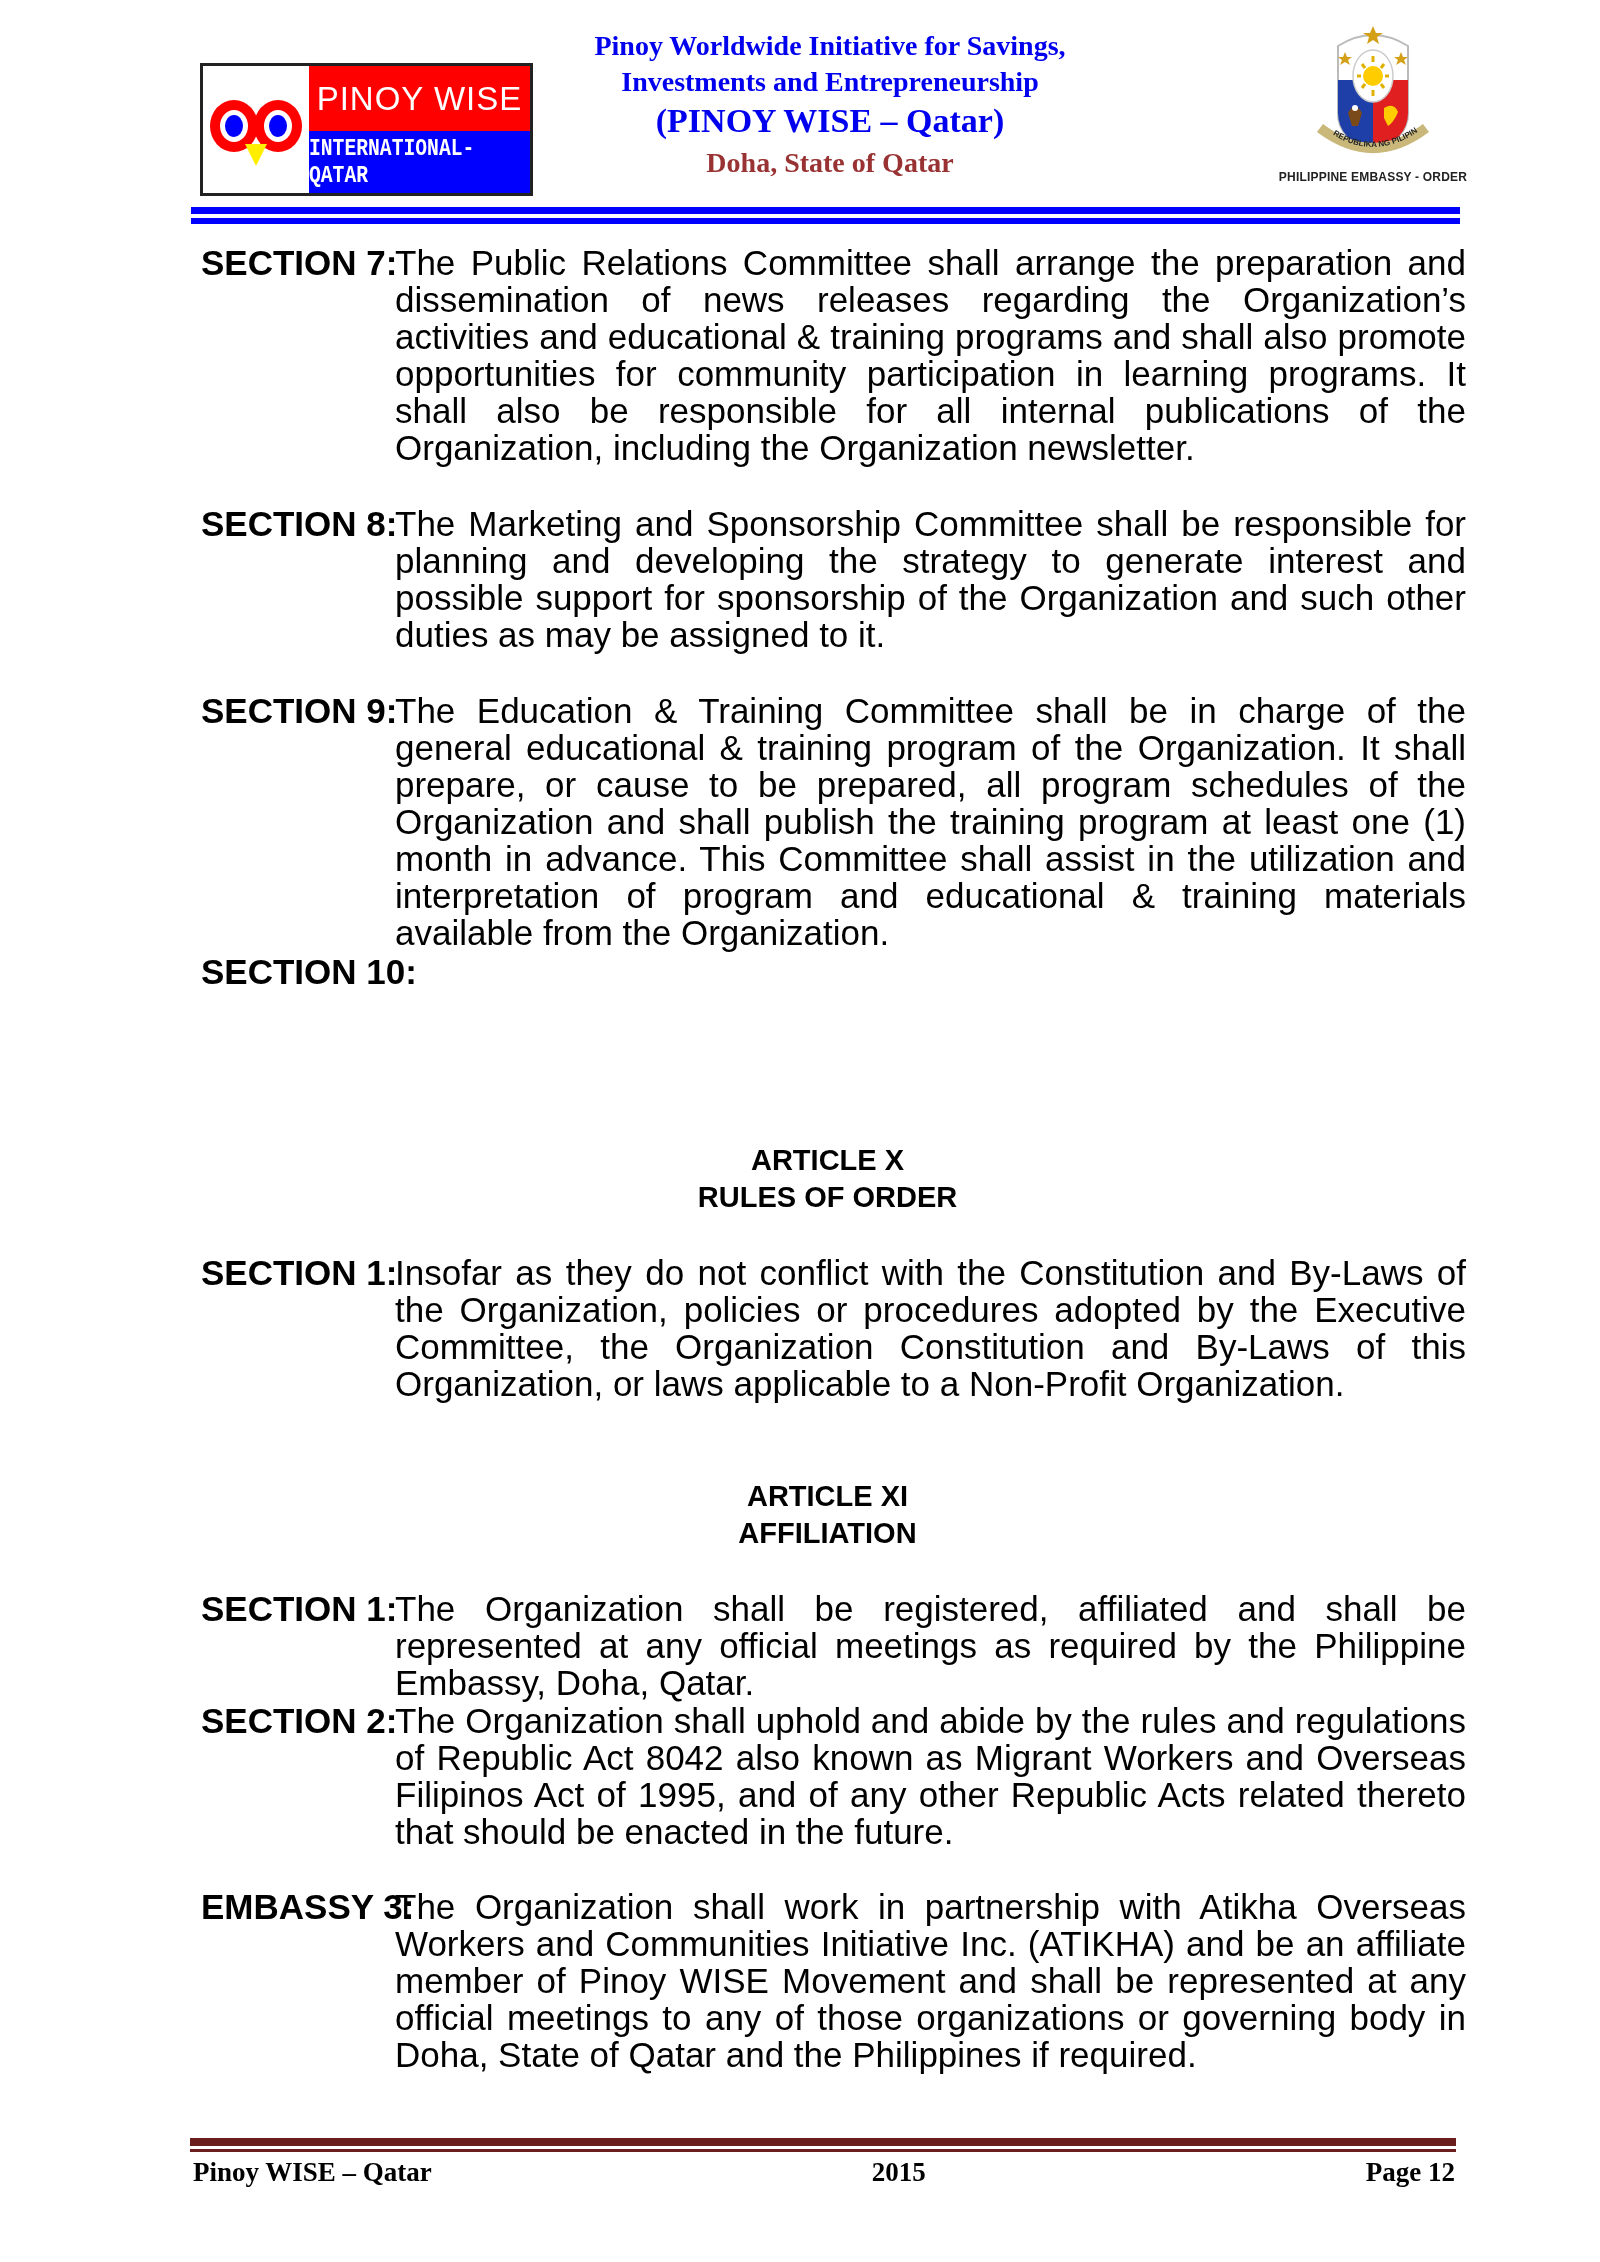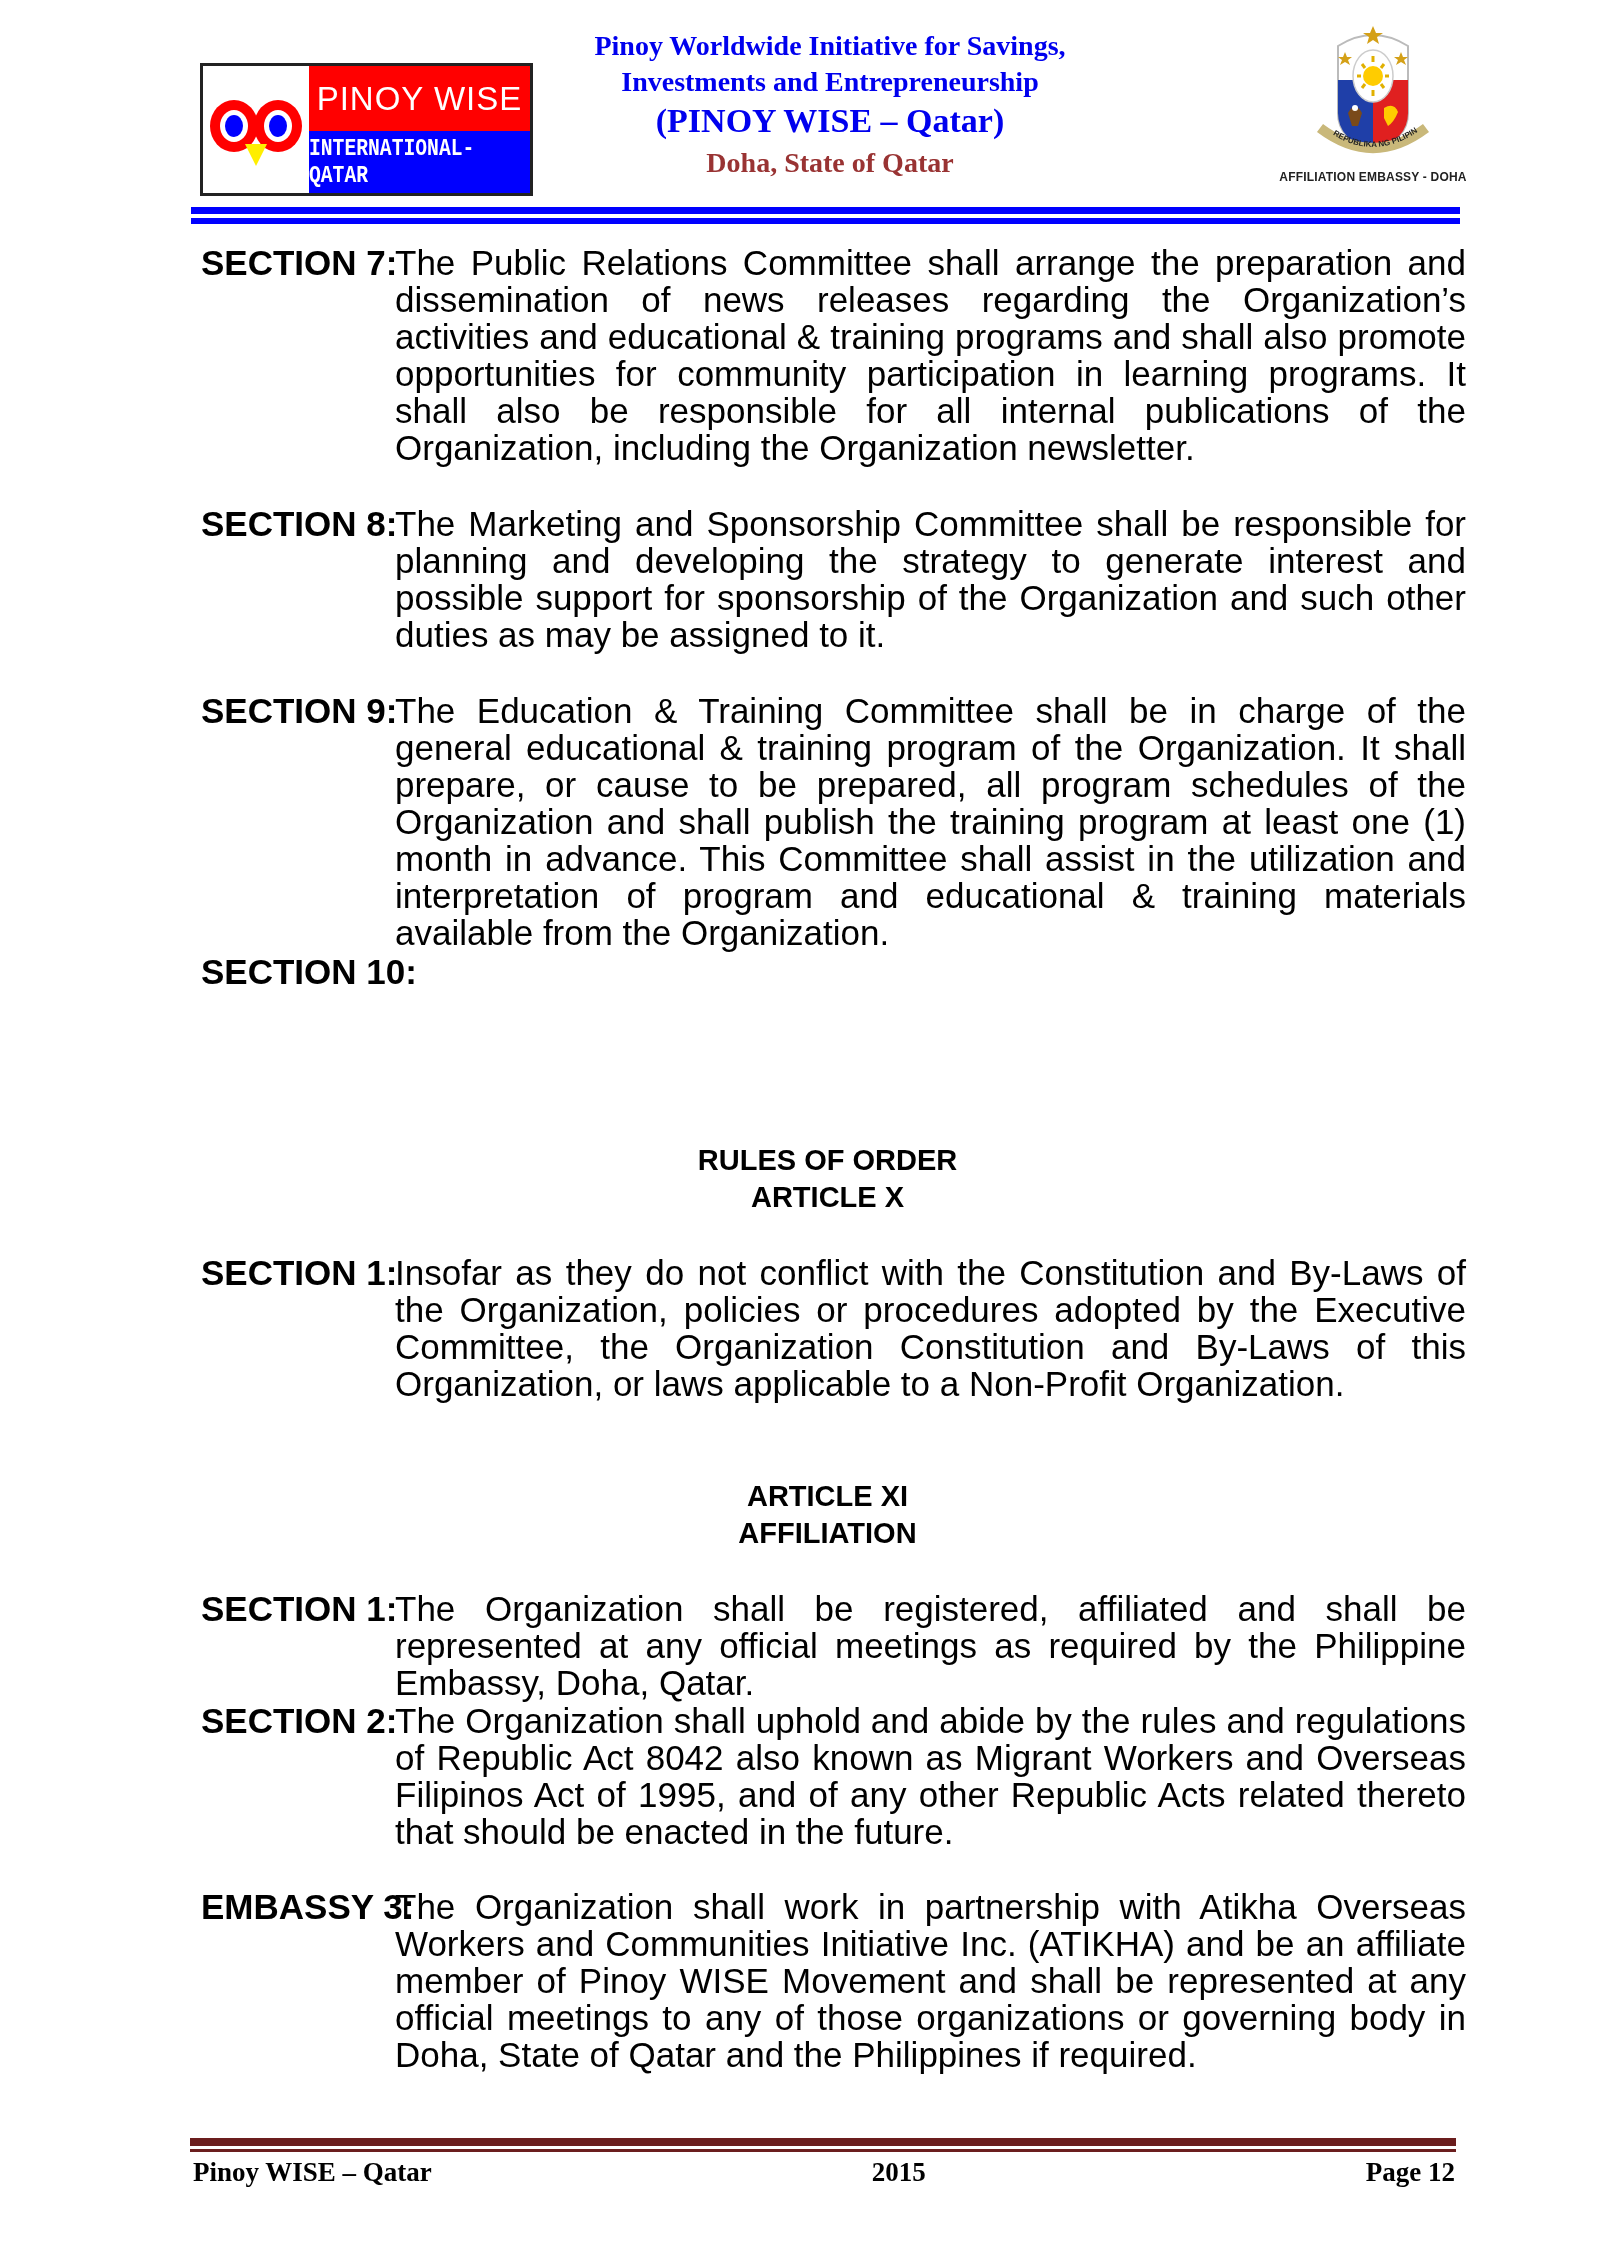--- a/index.html
+++ b/index.html
@@ -101,21 +101,21 @@
     <path d="M50 95 Q57 82 64 95 L60 108 L54 108 Z" fill="#7a4a1a"></path>
     <circle cx="57" cy="90" r="3" fill="#ffffff"></circle>
     <path d="M86 90 Q96 84 100 94 Q96 104 90 108 L86 100 Z" fill="#ffcc00"></path>
 
     <path d="M22 110 Q75 150 128 110" fill="none" stroke="#c9b87a" stroke-width="10"></path>
     <path id="scrollArc" d="M28 112 Q75 146 122 112" fill="none"></path>
     <text font-size="8" font-weight="bold" fill="#222" font-family="'Liberation Sans', sans-serif">
       <textPath href="#scrollArc" startOffset="8">REPUBLIKA NG PILIPINAS</textPath>
     </text>
   </svg>
-  <div class="embassy-caption">AFFILIATION EMBASSY - DOHA</div>
+  <div class="embassy-caption">PHILIPPINE EMBASSY - ORDER</div>
 </div>
 
 <div class="header-rule rule-a"></div>
 <div class="header-rule rule-b"></div>
 
 <div class="section" style="top:244px;">
   <span class="label">SECTION 7:</span>
   <div class="text">The Public Relations Committee shall arrange the preparation and dissemination of news releases regarding the Organization’s activities and educational &amp; training programs and shall also promote opportunities for community participation in learning programs. It shall also be responsible for all internal publications of the Organization, including the Organization newsletter.</div>
 </div>
 
@@ -127,22 +127,22 @@
 <div class="section" style="top:692px;">
   <span class="label">SECTION 9:</span>
   <div class="text">The Education &amp; Training Committee shall be in charge of the general educational &amp; training program of the Organization. It shall prepare, or cause to be prepared, all program schedules of the Organization and shall publish the training program at least one (1) month in advance. This Committee shall assist in the utilization and interpretation of program and educational &amp; training materials available from the Organization.</div>
 </div>
 
 <div class="section wide-label" style="top:953px;">
   <span class="label">SECTION 10:</span>
 </div>
 
 <div class="article-head" style="top:1142px;">
+  <div>ARTICLE X</div>
   <div>RULES OF ORDER</div>
-  <div>ARTICLE X</div>
 </div>
 
 <div class="section" style="top:1254px;">
   <span class="label">SECTION 1:</span>
   <div class="text">Insofar as they do not conflict with the Constitution and By-Laws of the Organization, policies or procedures adopted by the Executive Committee, the Organization Constitution and By-Laws of this Organization, or laws applicable to a Non-Profit Organization.</div>
 </div>
 
 <div class="article-head" style="top:1478px;">
   <div>ARTICLE XI</div>
   <div>AFFILIATION</div>

